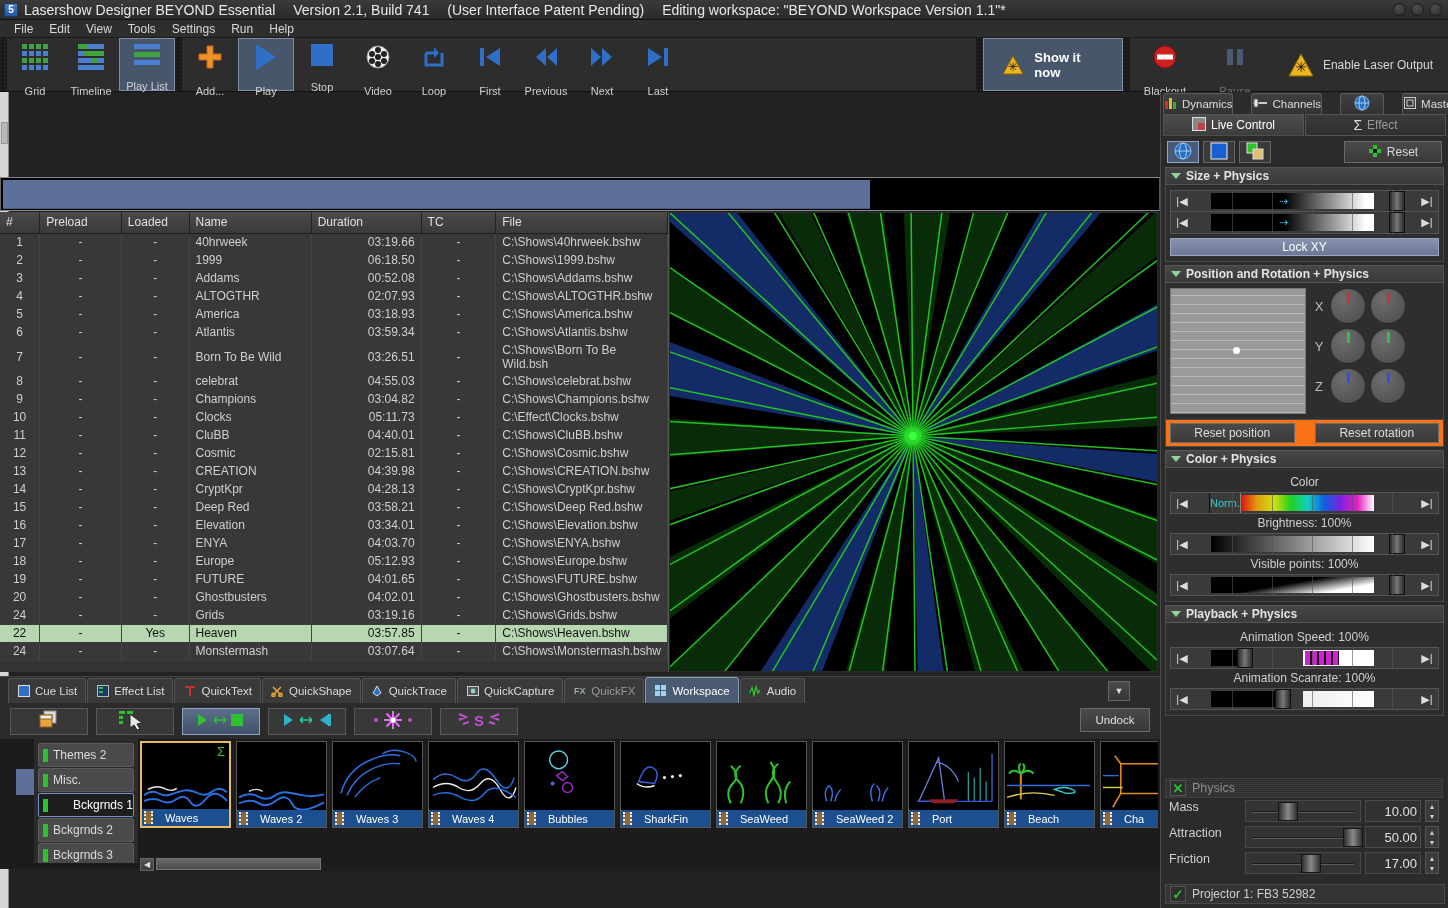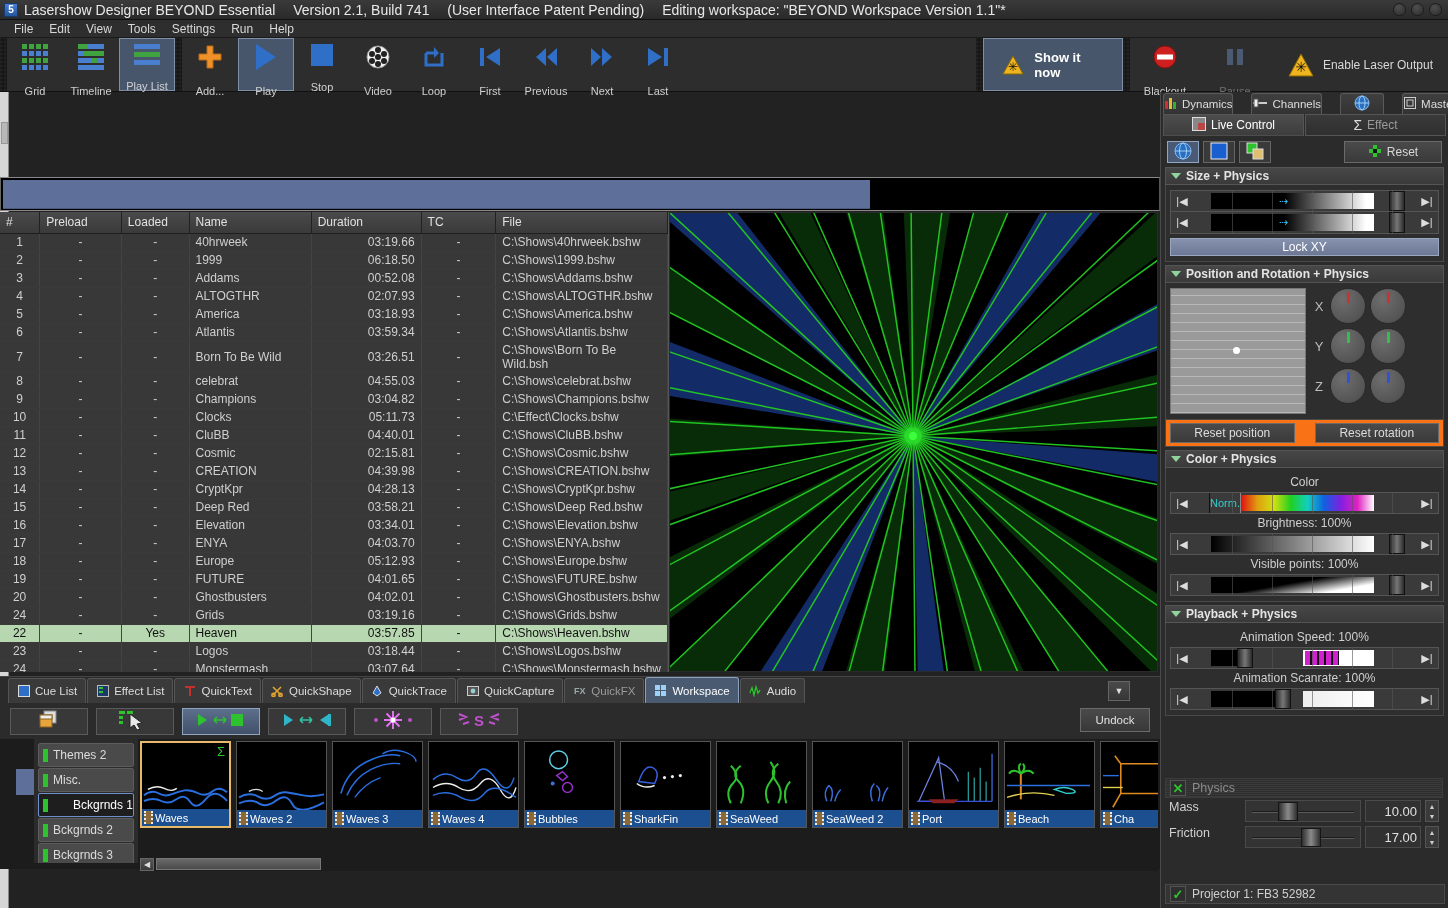--- a/index.html
+++ b/index.html
@@ -177,21 +177,21 @@
     position:absolute;left:140px;top:2px;width:1018px;height:110px;
     display:flex;gap:5px;overflow:hidden;
   }
   .thumb{
     width:91px;height:87px;background:#000;border:1px solid #555;position:relative;flex:none;
   }
   .thumb.sel{ border:2px solid #e7b96a; }
   .thumb .art{position:absolute;left:0;top:0;right:0;bottom:17px;overflow:hidden;}
   .thumb .cap{
     position:absolute;left:0;right:0;bottom:0;height:17px;background:#1c4f8f;
-    display:flex;align-items:center;gap:2px;padding-left:2px;
+    display:flex;align-items:center;gap:12px;padding-left:2px;
     font-size:11px;color:#fff;
   }
   .thumb.sel .cap{background:#1c4f8f;}
   .filmico{width:9px;height:13px;background:#8a6a3a;border-left:2px dotted #eee;border-right:2px dotted #eee;flex:none;}
   .sigma{position:absolute;right:4px;top:1px;color:#2ec22e;font-size:13px;}
   #hscroll{
     position:absolute;left:140px;top:118px;width:1018px;height:14px;
     background:#1c1c1c;display:flex;align-items:center;
   }
   #hs-left{width:14px;height:13px;background:linear-gradient(#555,#3b3b3b);border:1px solid #666;
@@ -716,29 +716,20 @@
             <td>C:\Shows\Grids.bshw</td>
           </tr>
           <tr class="sel">
             <td class="c col-n">22</td>
             <td class="c col-p">-</td>
             <td class="c col-l">Yes</td>
             <td class="col-na">Heaven</td>
             <td class="r col-d">03:57.85</td>
             <td class="c col-t">-</td>
             <td>C:\Shows\Heaven.bshw</td>
-          </tr>
-          <tr>
-            <td class="c col-n">23</td>
-            <td class="c col-p">-</td>
-            <td class="c col-l">-</td>
-            <td class="col-na">Logos</td>
-            <td class="r col-d">03:18.44</td>
-            <td class="c col-t">-</td>
-            <td>C:\Shows\Logos.bshw</td>
           </tr>
           <tr>
             <td class="c col-n">24</td>
             <td class="c col-p">-</td>
             <td class="c col-l">-</td>
             <td class="col-na">Monstermash</td>
             <td class="r col-d">03:07.64</td>
             <td class="c col-t">-</td>
             <td>C:\Shows\Monstermash.bshw</td>
           </tr>
@@ -1367,20 +1358,32 @@
           <div class="physline"></div>
             <div class="physknob" style="left:28%"></div>
         </div>
         <div class="physval">10.00</div>
         <div class="spin">
             <span style="font-size:7px;color:#ccc">▲</span>
             <span style="font-size:7px;color:#ccc">▼</span>
           </div>
       </div>
       <div class="physrow">
+        <span class="pl">Attraction</span>
+        <div class="phystrack">
+          <div class="physline"></div>
+            <div class="physknob" style="left:85%"></div>
+        </div>
+        <div class="physval">50.00</div>
+        <div class="spin">
+            <span style="font-size:7px;color:#ccc">▲</span>
+            <span style="font-size:7px;color:#ccc">▼</span>
+          </div>
+      </div>
+      <div class="physrow">
         <span class="pl">Friction</span>
         <div class="phystrack">
           <div class="physline"></div>
             <div class="physknob" style="left:48%"></div>
         </div>
         <div class="physval">17.00</div>
         <div class="spin">
             <span style="font-size:7px;color:#ccc">▲</span>
             <span style="font-size:7px;color:#ccc">▼</span>
           </div>

